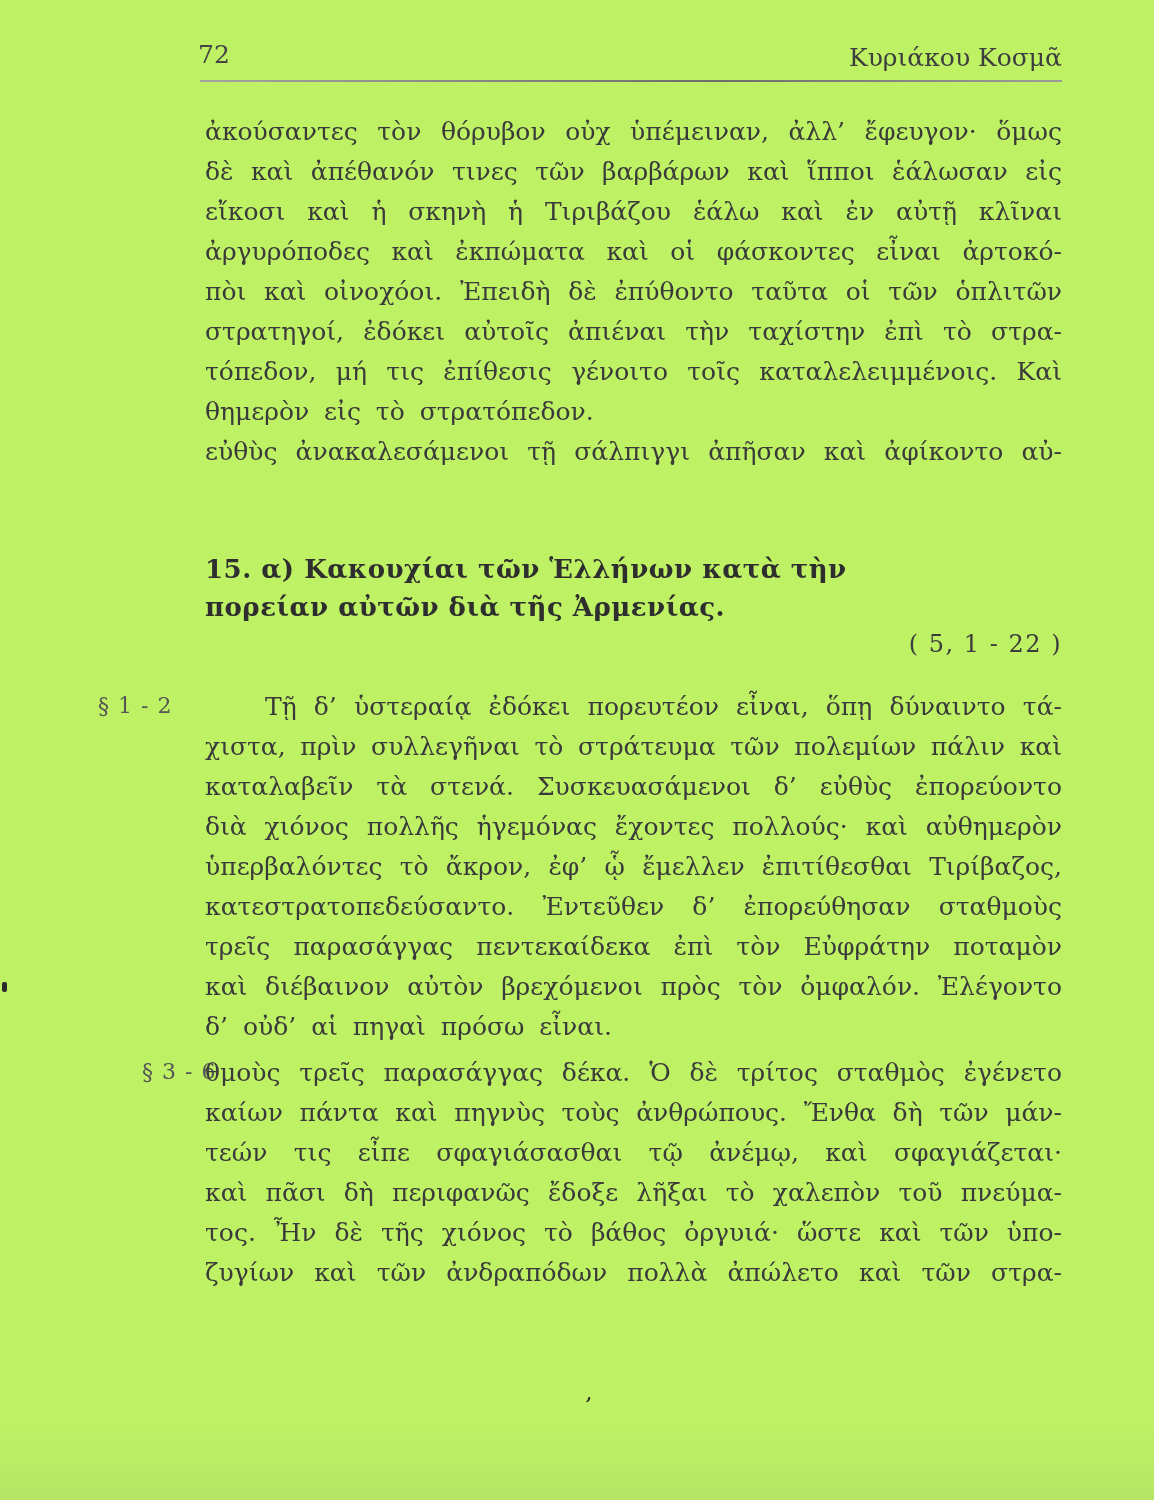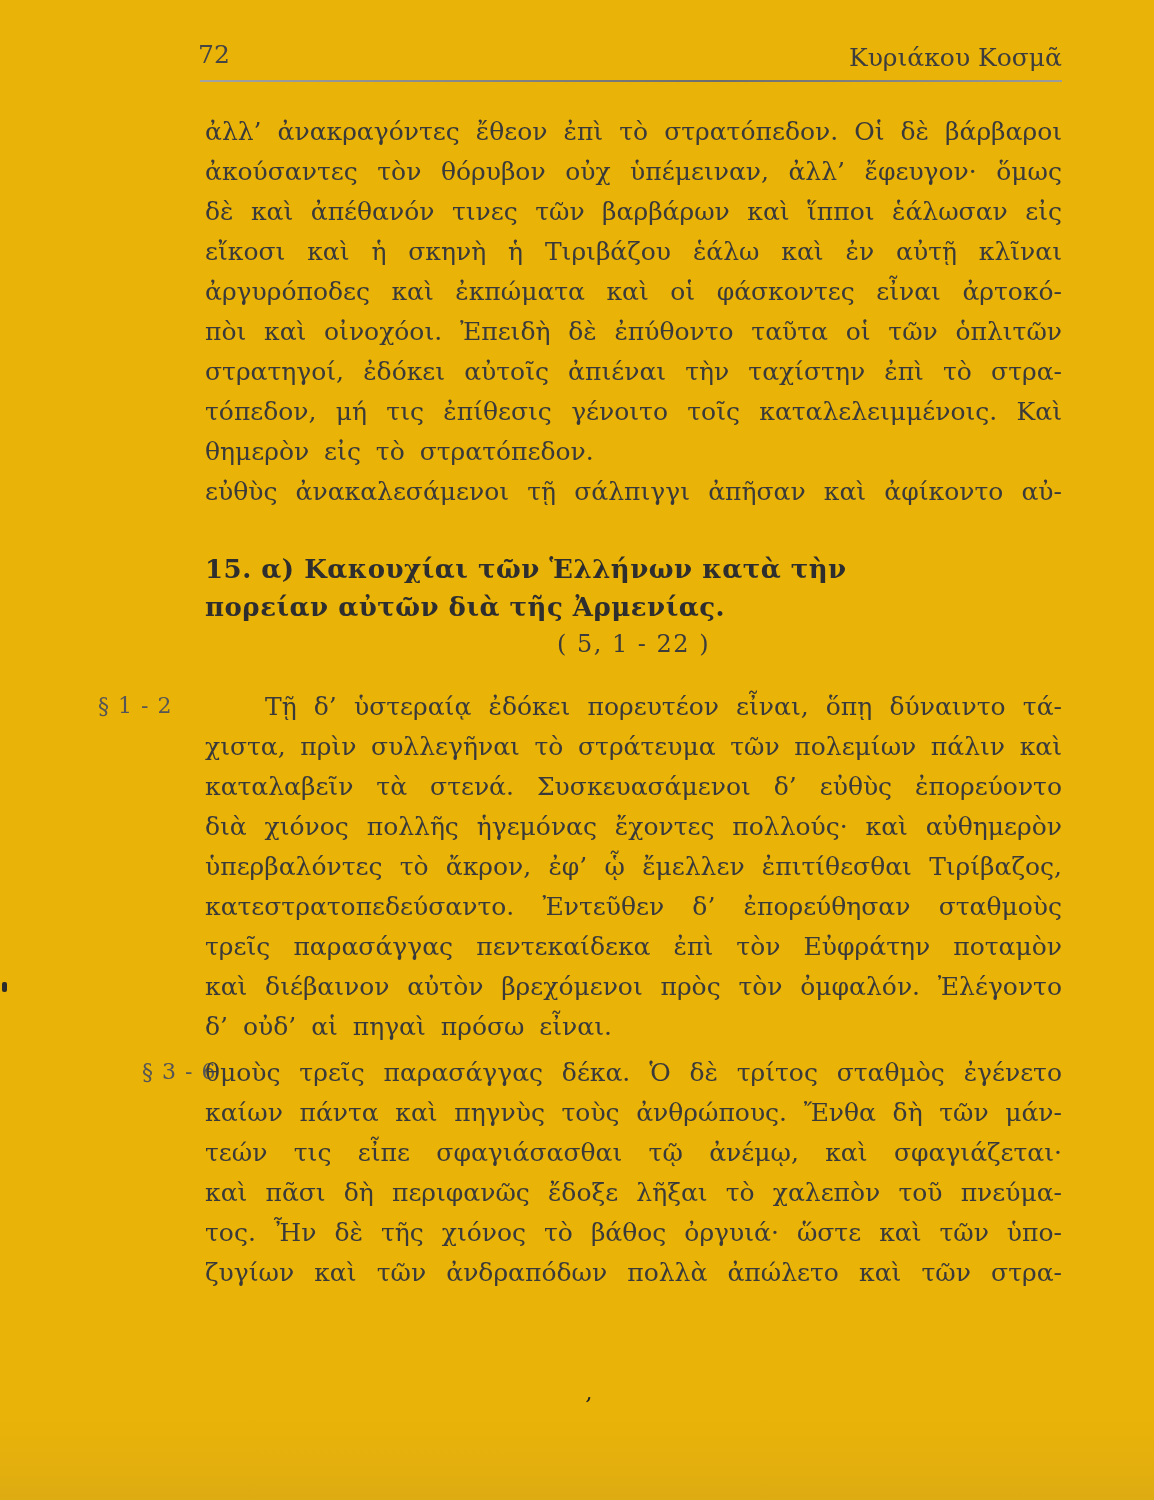--- a/index.html
+++ b/index.html
@@ -1,21 +1,21 @@
 <!DOCTYPE html>
 <html lang="el"><head>
 <meta charset="utf-8">
 <style>
   * { margin:0; padding:0; box-sizing:border-box; }
   html, body { background:#eaeae8; }
   .page {
     position:relative;
     width:1154px; height:1500px;
     margin:0 auto;
-    background:#eab308;
+    background:#bef264;
     font-family:"DejaVu Serif","Liberation Serif",serif;
     color:#3a3a3a;
     overflow:hidden;
   }
   
   .page::after {
     content:""; position:absolute; left:0; right:0; bottom:0; height:85px;
     background:linear-gradient(to bottom, rgba(110,110,110,0) 0%, rgba(110,110,110,0.05) 60%, rgba(110,110,110,0.10) 100%);
     pointer-events:none;
   }
@@ -35,21 +35,21 @@
   .para1 { top:112px; }
   .para2 { top:687px; }
   .para3 { top:1053px; }
   .heading {
     position:absolute; left:205px; top:550px; width:857px;
     text-align:left; font-weight:bold; font-size:26px; line-height:38px;
     color:#2e2e2e; letter-spacing:0.5px;
   }
   .ref {
     position:absolute; left:205px; top:630px; width:857px;
-    text-align:center; font-size:24px; color:#3c3c3c; letter-spacing:1.5px;
+    text-align:right; font-size:24px; color:#3c3c3c; letter-spacing:1.5px;
   }
   .marginlabel {
     position:absolute; left:98px; width:100px;
     font-size:22px; color:#565656; letter-spacing:1px;
   }
   .label1 { top:693px; }
   .label2 { top:1059px;margin-left:44px; }
   .stray {
     position:absolute; left:584px; top:1393px;
     font-size:22px; color:#242424; transform:rotate(8deg);
@@ -62,21 +62,20 @@
 </head>
 <body>
 
 <div class="page">
 
   <span class="pagenum">72</span>
   <span class="runtitle">Κυριάκου Κοσμᾶ</span>
   <div class="rule"></div>
 
   <section class="para para1">
-    <div class="jline">ἀλλ’ ἀνακραγόντες ἔθεον ἐπὶ τὸ στρατόπεδον. Οἱ δὲ βάρβαροι</div>
     <div class="jline">ἀκούσαντες τὸν θόρυβον οὐχ ὑπέμειναν, ἀλλ’ ἔφευγον· ὅμως</div>
     <div class="jline">δὲ καὶ ἀπέθανόν τινες τῶν βαρβάρων καὶ ἵπποι ἑάλωσαν εἰς</div>
     <div class="jline">εἴκοσι καὶ ἡ σκηνὴ ἡ Τιριβάζου ἑάλω καὶ ἐν αὐτῇ κλῖναι</div>
     <div class="jline">ἀργυρόποδες καὶ ἐκπώματα καὶ οἱ φάσκοντες εἶναι ἀρτοκό-</div>
     <div class="jline">πὸι καὶ οἰνοχόοι. Ἐπειδὴ δὲ ἐπύθοντο ταῦτα οἱ τῶν ὁπλιτῶν</div>
     <div class="jline">στρατηγοί, ἐδόκει αὐτοῖς ἀπιέναι τὴν ταχίστην ἐπὶ τὸ στρα-</div>
     <div class="jline">τόπεδον, μή τις ἐπίθεσις γένοιτο τοῖς καταλελειμμένοις. Καὶ</div>
     <div class="jline lastline">θημερὸν εἰς τὸ στρατόπεδον.</div>
     <div class="jline">εὐθὺς ἀνακαλεσάμενοι τῇ σάλπιγγι ἀπῆσαν καὶ ἀφίκοντο αὐ-</div>
   </section>

